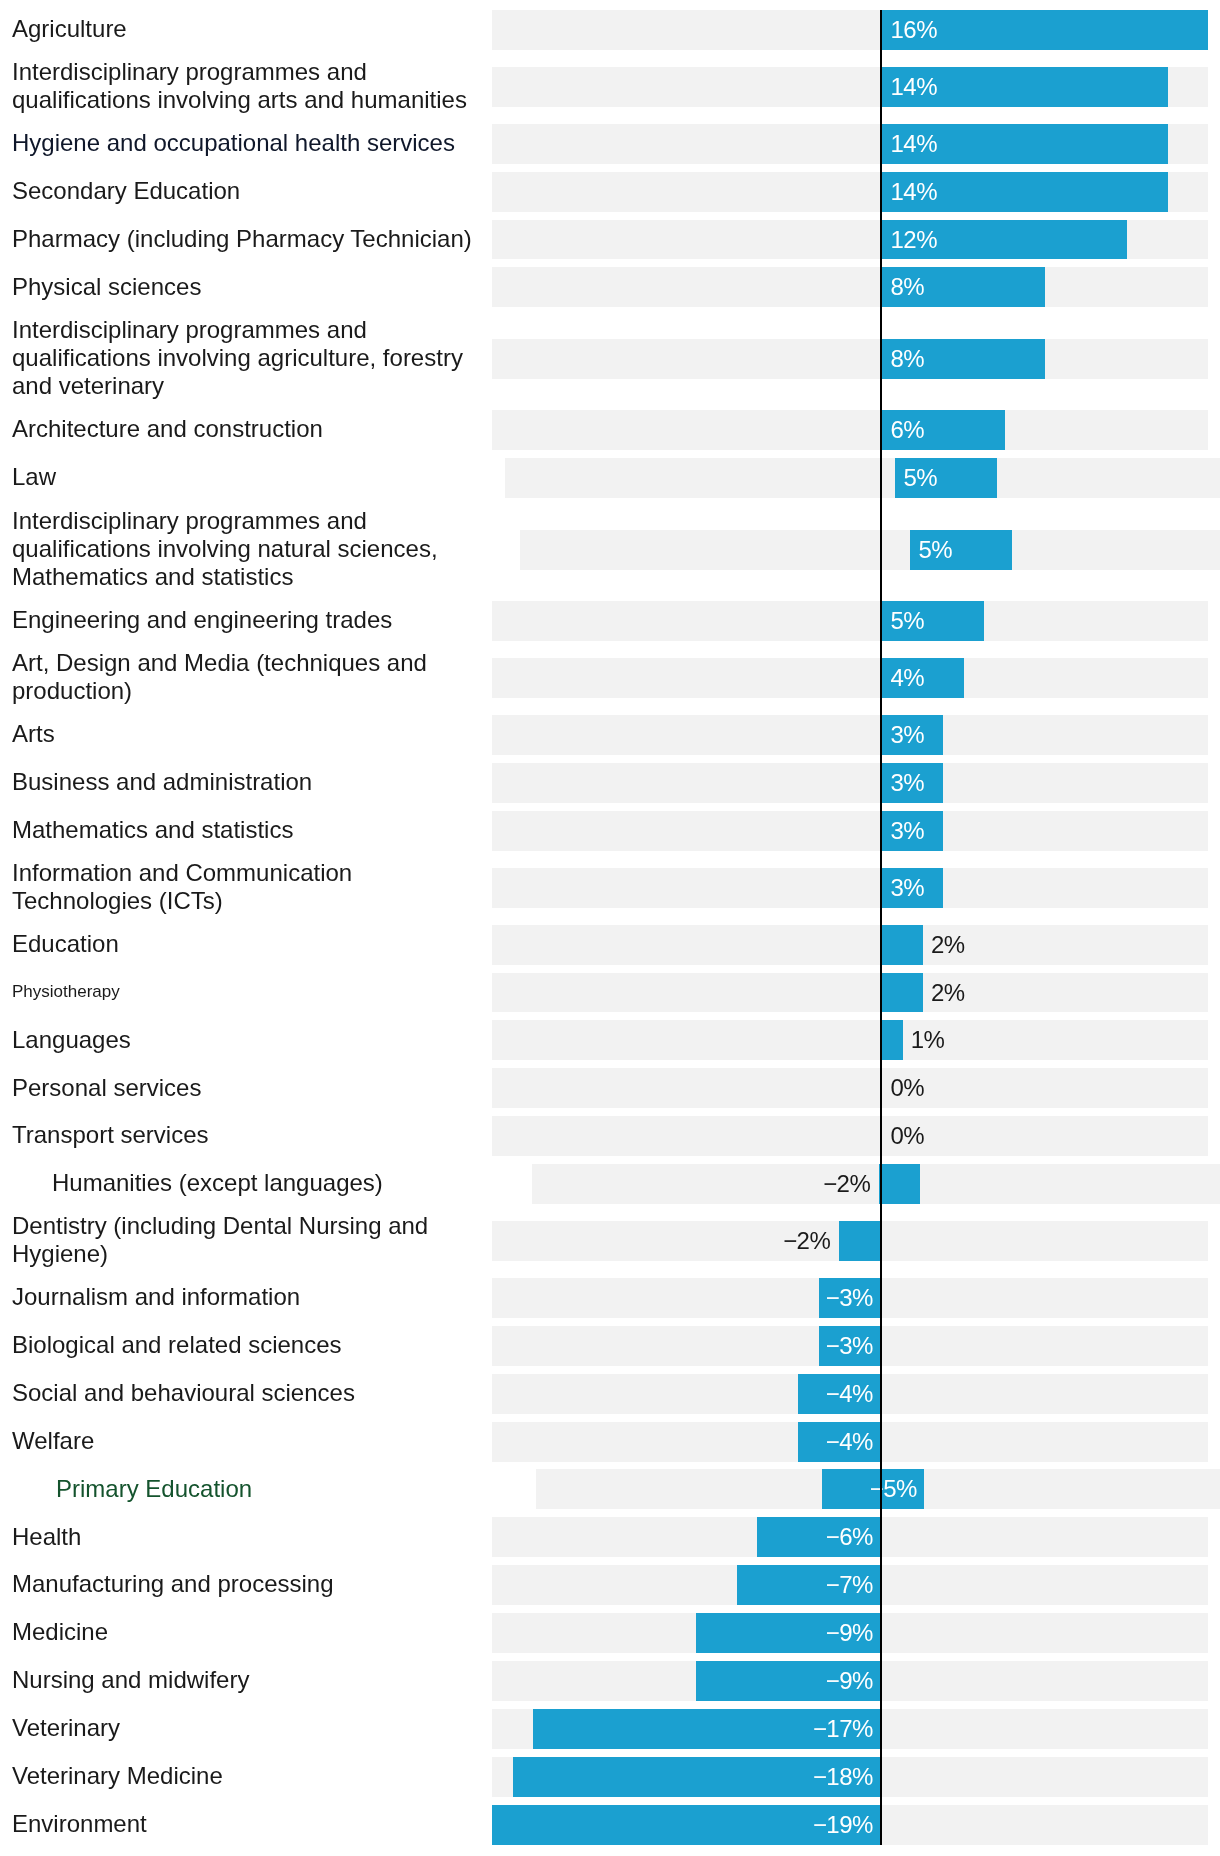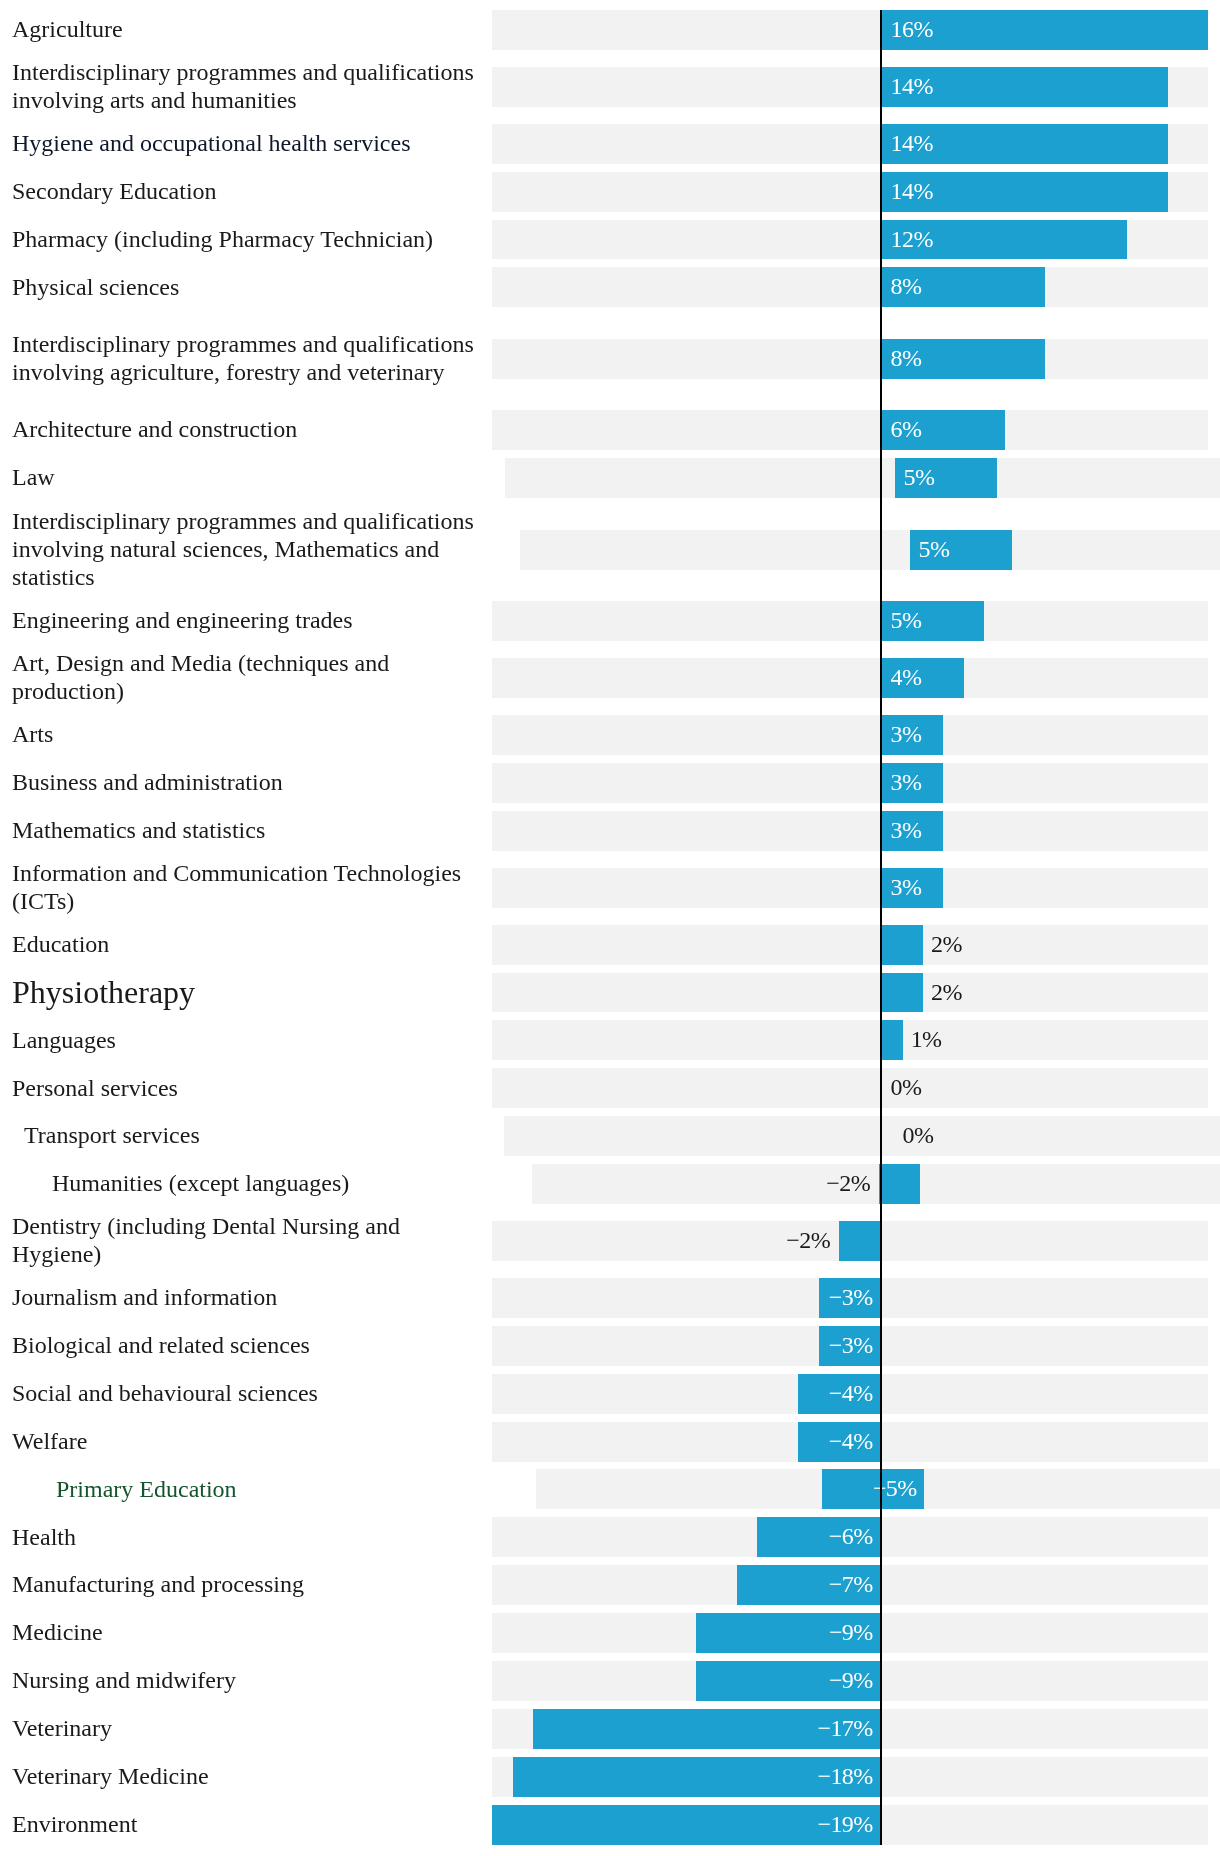--- a/index.html
+++ b/index.html
@@ -1,18 +1,18 @@
 <!DOCTYPE html>
 <html><head>
 <meta charset="utf-8">
 <style>
   html, body { margin:0; padding:0; background:#ffffff; }
   body { width:1220px; height:1856px; overflow:hidden;
          font-family:"Liberation Sans", sans-serif; }
-  #chart { position:relative; width:1220px; box-sizing:border-box; will-change:transform;font-family:Liberation Serif, serif; }
+  #chart { position:relative; width:1220px; box-sizing:border-box; will-change:transform; }
   .row { position:relative; display:flex; align-items:center; width:1220px; }
   .row-label { box-sizing:border-box; padding-left:12px; padding-right:12px;
                position:relative; top:-0.7px; }
   .row-plot  { position:relative; flex:0 0 auto; }
   .row-track { position:absolute; top:0; bottom:0; left:0; right:0; }
   .row-bar   { position:absolute; top:0; bottom:0; }
   .row-value { position:absolute; top:0; white-space:nowrap; box-sizing:border-box;
                letter-spacing:-0.55px; }
   #zero-line { position:absolute; }
 </style>
@@ -150,21 +150,21 @@
   </div>
   <div class="row" style="height: 47.88px;">
     <div class="row-label" style="width: 492px; flex: 0 0 492px; font-size: 24px; line-height: 28.15px; color: rgb(26, 26, 26);">Education</div>
     <div class="row-plot" style="width: 716px; height: 39.9px;">
       <div class="row-track" style="background: rgb(242, 242, 242);"></div>
       <div class="row-bar" style="left: 390.37px; width: 40.76px; background: rgb(27, 160, 208);"></div>
       <div class="row-value" style="height: 39.9px; line-height: 39.9px; font-size: 24px; color: rgb(26, 26, 26); left: 439.03px;">2%</div>
     </div>
   </div>
   <div class="row" style="height: 47.88px;">
-    <div class="row-label" style="width: 492px; flex: 0 0 492px; font-size: 32px; line-height: 28.15px; color: rgb(26, 26, 26);">Physiotherapy</div>
+    <div class="row-label" style="width: 492px; flex: 0 0 492px; font-size: 17px; line-height: 28.15px; color: rgb(26, 26, 26);">Physiotherapy</div>
     <div class="row-plot" style="width: 716px; height: 39.9px;">
       <div class="row-track" style="background: rgb(242, 242, 242);"></div>
       <div class="row-bar" style="left: 390.37px; width: 40.76px; background: rgb(27, 160, 208);"></div>
       <div class="row-value" style="height: 39.9px; line-height: 39.9px; font-size: 24px; color: rgb(26, 26, 26); left: 439.03px;">2%</div>
     </div>
   </div>
   <div class="row" style="height: 47.88px;">
     <div class="row-label" style="width: 492px; flex: 0 0 492px; font-size: 24px; line-height: 28.15px; color: rgb(26, 26, 26);">Languages</div>
     <div class="row-plot" style="width: 716px; height: 39.9px;">
       <div class="row-track" style="background: rgb(242, 242, 242);"></div>
@@ -173,21 +173,21 @@
     </div>
   </div>
   <div class="row" style="height: 47.88px;">
     <div class="row-label" style="width: 492px; flex: 0 0 492px; font-size: 24px; line-height: 28.15px; color: rgb(26, 26, 26);">Personal services</div>
     <div class="row-plot" style="width: 716px; height: 39.9px;">
       <div class="row-track" style="background: rgb(242, 242, 242);"></div>
 
       <div class="row-value" style="height: 39.9px; line-height: 39.9px; font-size: 24px; color: rgb(26, 26, 26); left: 398.57px;">0%</div>
     </div>
   </div>
-  <div class="row" style="height: 47.88px; justify-content: flex-end;">
+  <div class="row" style="height: 47.88px;">
     <div class="row-label" style="width: 492px; flex: 0 0 492px; font-size: 24px; line-height: 28.15px; color: rgb(26, 26, 26);">Transport services</div>
     <div class="row-plot" style="width: 716px; height: 39.9px;">
       <div class="row-track" style="background: rgb(242, 242, 242);"></div>
 
       <div class="row-value" style="height: 39.9px; line-height: 39.9px; font-size: 24px; color: rgb(26, 26, 26); left: 398.57px;">0%</div>
     </div>
   </div>
   <div class="row" style="height: 47.88px; margin-left: 40px;">
     <div class="row-label" style="width: 492px; flex: 0 0 492px; font-size: 24px; line-height: 28.15px; color: rgb(26, 26, 26);">Humanities (except languages)</div>
     <div class="row-plot" style="width: 716px; height: 39.9px;">

